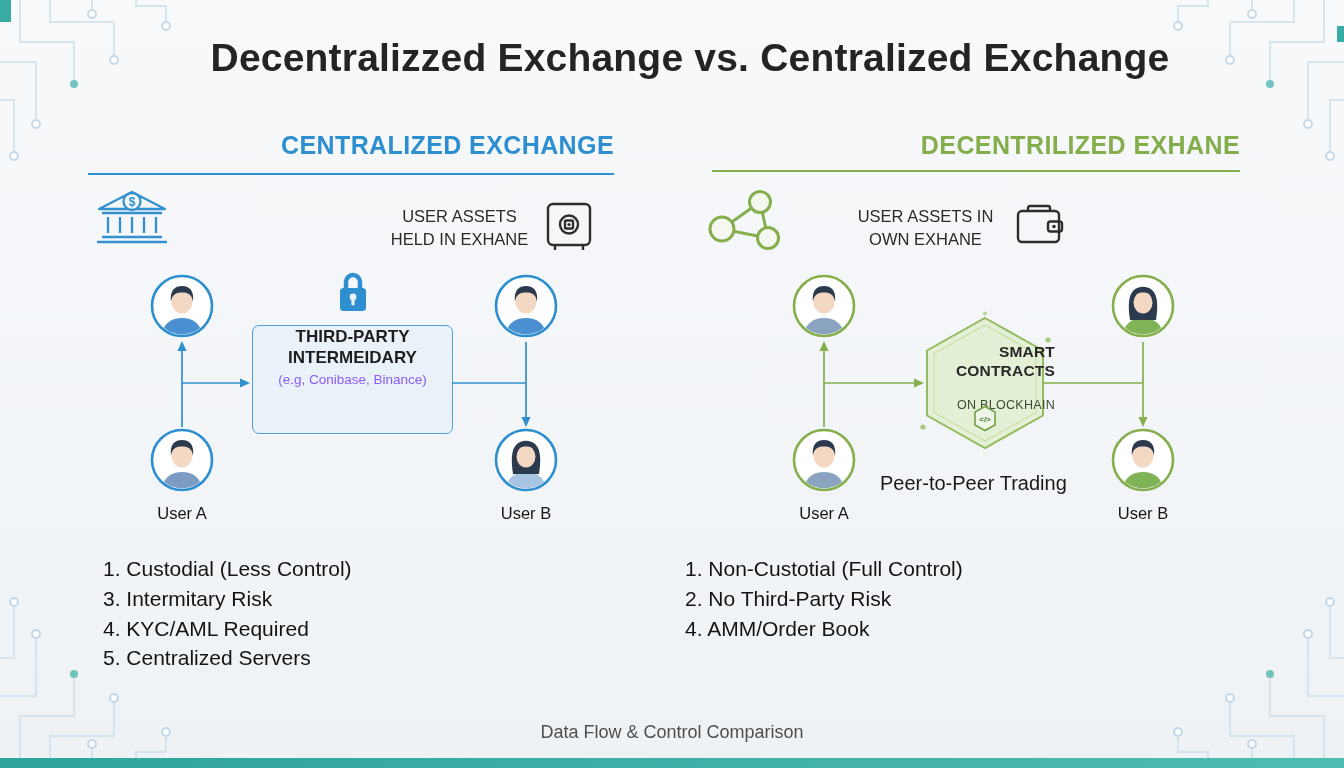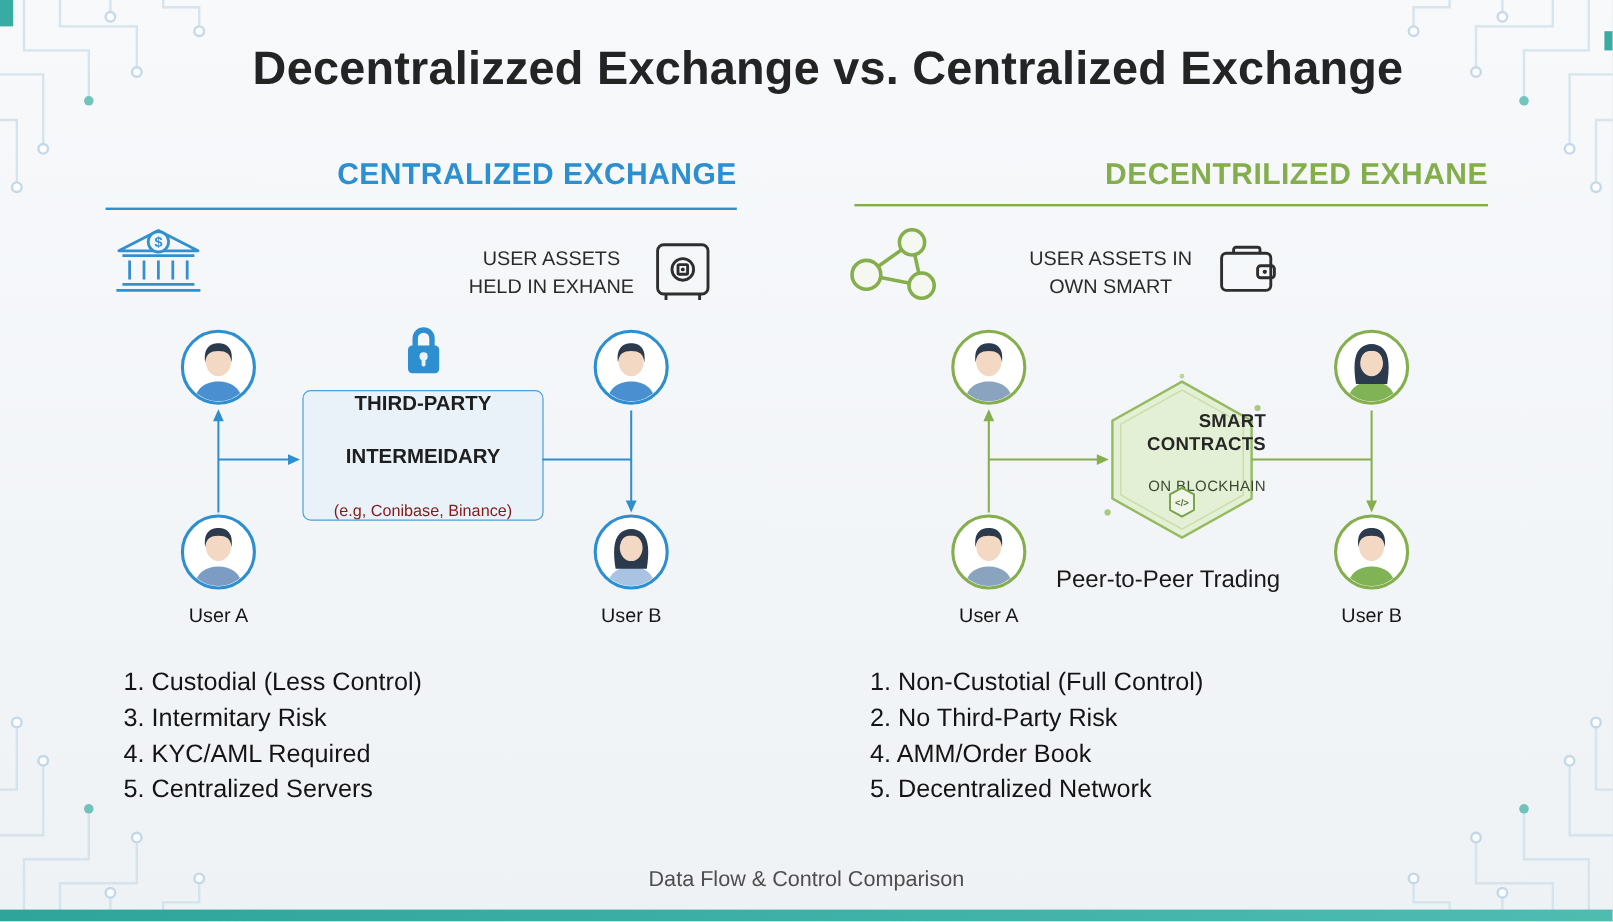--- a/index.html
+++ b/index.html
@@ -11,23 +11,23 @@
          font-size:39px;font-weight:700;color:#242424;letter-spacing:.2px}
   .col-heading{position:absolute;font-size:25px;font-weight:700;text-align:right;letter-spacing:.4px}
   .cex-heading{left:88px;top:131px;width:526px;color:#2e8fd0}
   .dex-heading{left:712px;top:131px;width:528px;color:#84ad4c}
   .underline{position:absolute;height:2px}
   .cex-underline{left:88px;top:173px;width:526px;background:#2e8fd0}
   .dex-underline{left:712px;top:170px;width:528px;background:#84ad4c}
   .caption{position:absolute;text-align:center;font-size:16.5px;font-weight:500;color:#2a2a2a;line-height:23px}
   .box{position:absolute;left:252px;top:325px;width:201px;height:109px;background:#e9f1f9;
        border:1.5px solid #4f9fd6;border-radius:7px;display:flex;flex-direction:column;
-       justify-content:space-between;text-align:center}
+       justify-content:flex-start;text-align:center}
   .box .b1{font-size:17px;font-weight:700;color:#1e1e1e;line-height:21px}
-  .box .b3{font-size:13.5px;color:#7f1d1d;margin-top:4px}
+  .box .b3{font-size:13.5px;color:#8b5cf6;margin-top:4px}
   .avatar{position:absolute;width:66px;height:66px;--skin:#f3d8c3;--hair:#2c3a4e}
   .user-label{position:absolute;width:100px;text-align:center;font-size:16.5px;color:#161616}
   .features{position:absolute;font-size:21px;color:#141414;line-height:29.8px}
   .p2p{position:absolute;left:880px;top:472px;width:210px;font-size:20px;color:#191919}
   .hex-text{position:absolute;left:915px;top:342px;width:140px;text-align:right}
   .hex-text .h1{font-size:15.5px;font-weight:700;color:#272727;line-height:19px;letter-spacing:.2px}
   .hex-text .h3{font-size:12.5px;color:#3c4a33;margin-top:18px;letter-spacing:.3px}
   .footer{position:absolute;left:0;top:722px;width:100%;text-align:center;font-size:18px;color:#4e4e4e}
   .circuit{position:absolute;opacity:.8}
   .circuit.tl{left:-4px;top:-4px}
@@ -236,21 +236,21 @@
     </g>
     <g fill="#f5f8f1" stroke="#85ae4d" stroke-width="3">
       <circle cx="16" cy="40" r="12"></circle>
       <circle cx="54" cy="13" r="10.5"></circle>
       <circle cx="62" cy="49" r="10.5"></circle>
     </g>
   </svg>
 
   <div class="caption" style="left:838px;top:205px;width:175px">
     <div>USER ASSETS IN</div>
-    <div>OWN SMART</div>
+    <div>OWN EXHANE</div>
   </div>
 
   <svg class="abs" style="left:1016px;top:202px" width="48" height="48" viewBox="0 0 48 48">
     <g fill="none" stroke="#2e2e2e" stroke-width="2.4" stroke-linejoin="round">
       <path d="M12 9 V6 a2 2 0 0 1 2 -2 h18 a2 2 0 0 1 2 2 v3"></path>
       <rect x="2" y="9" width="41" height="31" rx="4"></rect>
       <rect x="32" y="19.5" width="14" height="10" rx="2.5"></rect>
     </g>
     <circle cx="38" cy="24.5" r="1.8" fill="#2e2e2e"></circle>
   </svg>
@@ -297,22 +297,21 @@
     </svg>
   <svg class="avatar" viewBox="0 0 66 66" style="left:1110px;top:427px;--ring:#85ae4d;--shirt:#7fb356">
       <use href="#avatar-male"></use>
     </svg>
 
   <div class="p2p">Peer-to-Peer Trading</div>
 
   <div class="user-label" style="left:774px;top:504px">User A</div>
   <div class="user-label" style="left:1093px;top:504px">User B</div>
 
-  <div class="features" style="left:725px;top:554px">
+  <div class="features" style="left:685px;top:554px">
     <div>1. Non-Custotial (Full Control)</div>
     <div>2. No Third-Party Risk</div>
     <div>4. AMM/Order Book</div>
-    <div>5. Decentralized Network</div>
   </div>
 
   <div class="footer">Data Flow &amp; Control Comparison</div>
 
 </div>
 
 </body></html>

